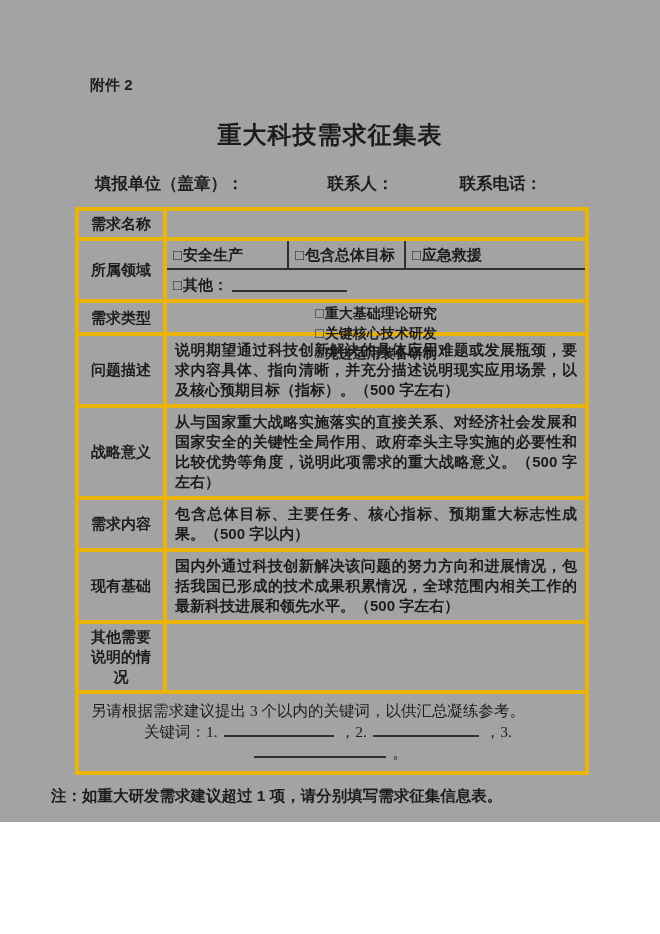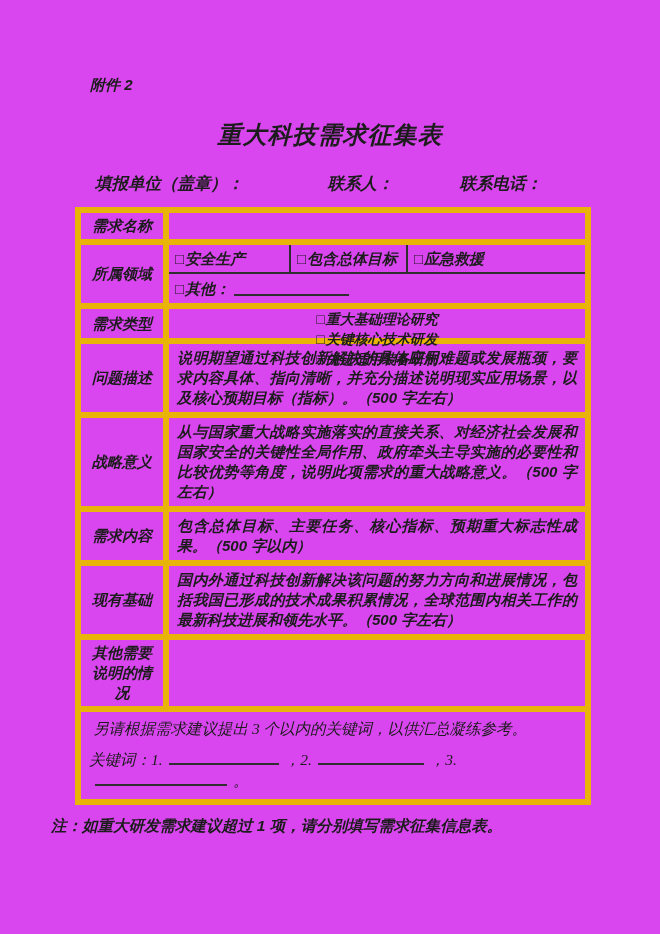--- a/index.html
+++ b/index.html
@@ -1,27 +1,27 @@
 <!DOCTYPE html>
 <html><head>
 <meta charset="utf-8">
 <style>
   * { margin:0; padding:0; box-sizing:border-box; }
   html,body { width:660px; height:934px; background:#ffffff; overflow:hidden; }
   body { font-family:"Liberation Sans", sans-serif; color:#1c1c1c; }
-  .page { width:660px; height:934px; background:#d946ef; position:relative;font-style:italic; }
+  .page { width:660px; height:822px; background:#a3a3a3; position:relative; }
 
   .attachment { padding-top:76px; margin-left:90px; font-size:15px; font-weight:bold; }
   .title { text-align:center; margin-top:24px; font-size:24px; font-weight:bold; letter-spacing:1px; }
   .info-line { display:flex; margin:22px 0 0 95px; font-size:16.5px; font-weight:bold; }
   .info-line .f-unit { margin-right:84px; }
   .info-line .f-contact { margin-right:66px; }
 
   table.form-table { border-collapse:collapse; table-layout:fixed; width:510px; margin:12px 0 0 75px; }
-  .form-table td { border:6px solid #eab308; vertical-align:middle; }
+  .form-table td { border:4px solid #eab308; vertical-align:middle; }
   td.lbl { width:88px; text-align:center; font-weight:bold; font-size:15px; padding:3px 5px; line-height:20px; }
   td.ct  { font-weight:bold; font-size:15px; padding:4px 8px; line-height:20px; text-align:justify; }
   td.nopad { padding:0; }
 
   .h30 { height:30px; }
   .h70 { height:70px; }
   .h58 { height:58px; }
 
   .opt-row { display:flex; height:29px; align-items:center; font-weight:bold; font-size:15px; }
   .opt-row.bordered { border-bottom:2px solid #2f2f2f; }
@@ -37,21 +37,21 @@
   .cb { margin-right:1px; font-weight:bold; }
 
   .blank { display:inline-block; border-bottom:2px solid #2f2f2f; height:15px; vertical-align:baseline; }
   .b-other { width:115px; margin-left:4px; }
   .kw-b1 { width:110px; margin:0 6px; }
   .kw-b2 { width:106px; margin:0 6px; }
   .kw-b3 { width:132px; margin:0 6px; }
 
   td.kw-cell { font-family:"Liberation Serif", serif; font-weight:normal; font-size:15.5px; padding:6px 16px 8px 8px; }
   .kw-hint { padding-left:4px; line-height:21px; }
-  .kw-line { margin-top:10px; line-height:21px; }
+  .kw-line { line-height:21px;text-align:center; }
 
   .note { margin:11px 0 0 51px; font-size:15.5px; font-weight:bold; }
 </style>
 </head>
 <body>
 
 <div class="page">
 
   <div class="attachment">附件 2</div>
 

